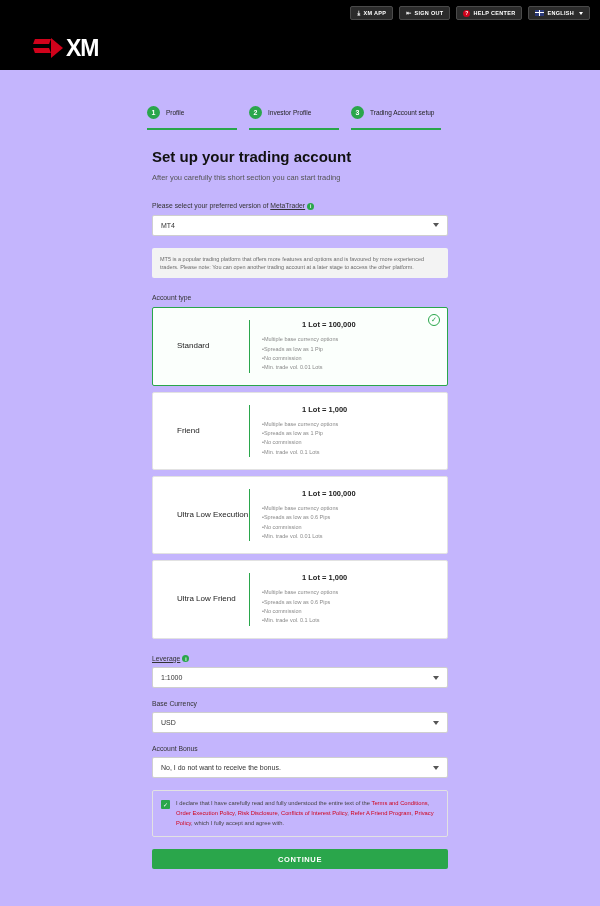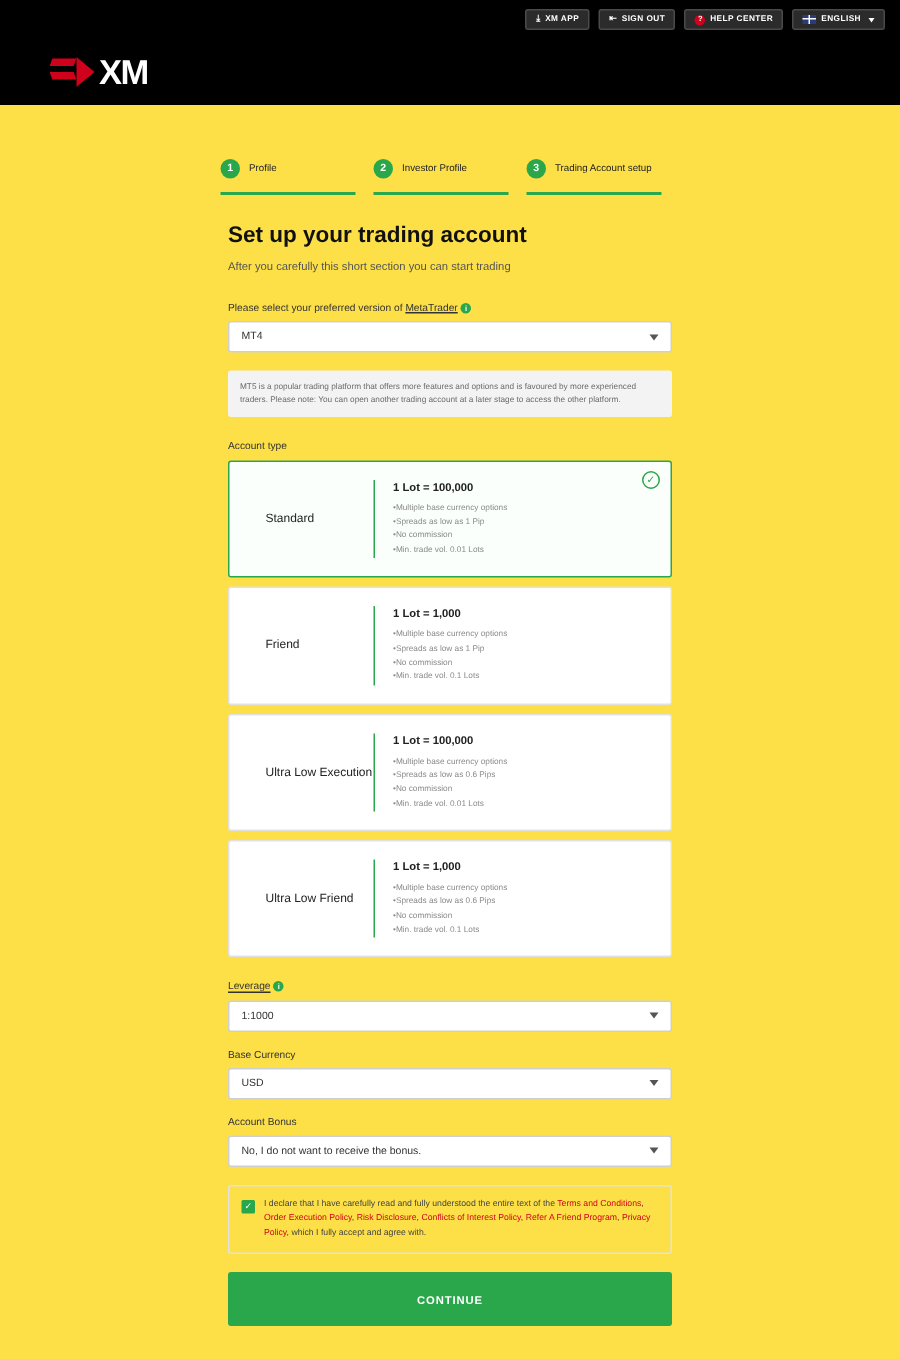--- a/index.html
+++ b/index.html
@@ -5,21 +5,21 @@
   * { box-sizing: border-box; }
   html, body {
     margin: 0; padding: 0;
     background: #ffffff;
     font-family: "Liberation Sans", sans-serif;
   }
   .page {
     width: 600px; height: 906px;
     position: relative;
     overflow: hidden;
-    background: #fde047;
+    background: #c4b5fd;
   }
 
   
   .topbar {
     height: 26px;
     background: #000000;
     display: flex;
     align-items: center;
     justify-content: flex-end;
     padding-right: 10px;
@@ -255,20 +255,21 @@
     align-self: stretch;
     background: #2aa64b;
     margin-right: 12px;
   }
   .card-body { flex: 1; }
   .card-lot {
     font-size: 7.5px;
     font-weight: bold;
     color: #222222;
     margin-bottom: 6px;
+    margin-left: 40px;
   }
   .card-feat {
     font-size: 5.5px;
     color: #8a8a8a;
     line-height: 1.7;
   }
   .check {
     position: absolute;
     top: 6px; right: 7px;
     width: 12px; height: 12px;
@@ -300,21 +301,21 @@
     margin-top: 1px;
   }
   .consent-text {
     font-size: 5.8px;
     line-height: 1.65;
     color: #444444;
   }
   .consent-text a { color: #d0021b; text-decoration: none; }
 
   .continue {
-    height: 36px;
+    height: 20px;
     background: #2aa64b;
     border-radius: 2px;
     color: #ffffff;
     font-size: 7.5px;
     font-weight: bold;
     letter-spacing: .6px;
     display: flex; align-items: center; justify-content: center;
     margin-bottom: 30px;
   }
 </style>

